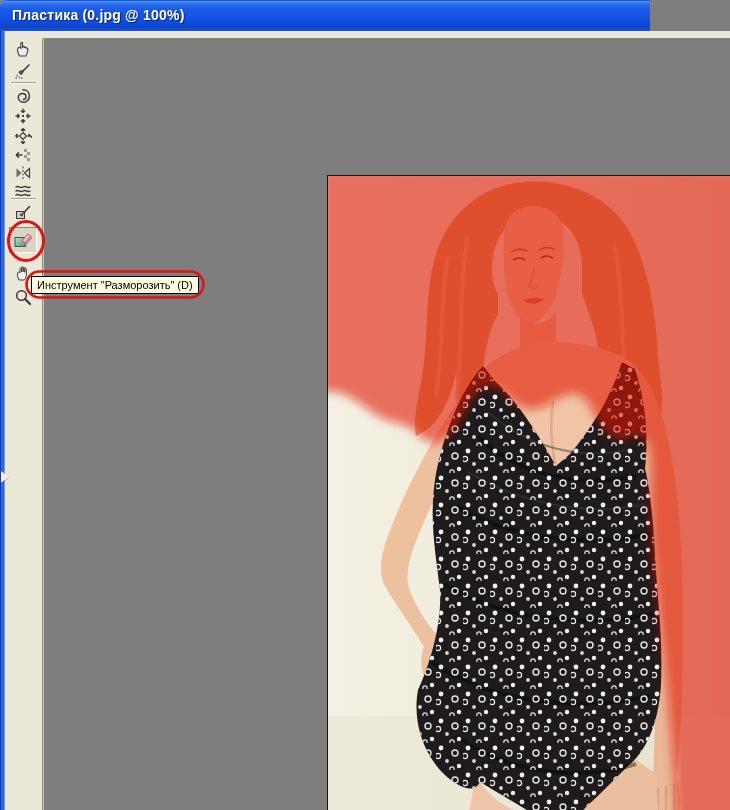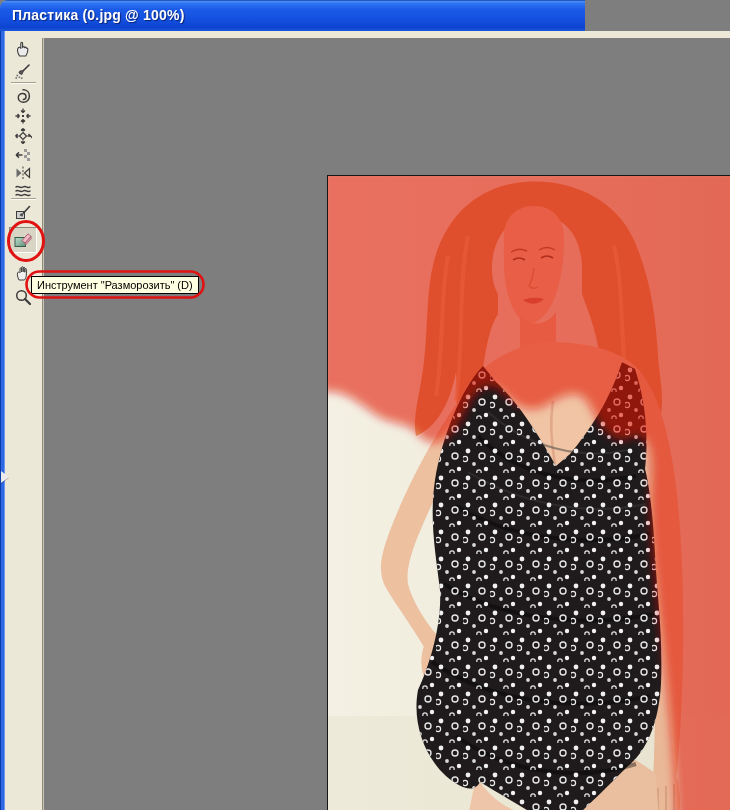--- a/index.html
+++ b/index.html
@@ -3,21 +3,21 @@
 <meta charset="utf-8">
 <style>
   * { margin:0; padding:0; box-sizing:border-box; }
   html,body { width:730px; height:810px; overflow:hidden; }
   body { font-family:"Liberation Sans", sans-serif; background:#7e7e7e; position:relative; }
 
   .window { position:absolute; left:0; top:0; width:730px; height:810px; }
 
   
   .titlebar {
-    position:absolute; left:0; top:0; width:585px; height:31px;
+    position:absolute; left:0; top:0; width:650px; height:31px;
     background:linear-gradient(180deg,#0f3ea8 0%,#4a8ef8 5%,#2e74f2 11%,#1b5be8 30%,#1450e0 62%,#0c44cf 88%,#1b55dd 100%);
     border-top-left-radius:8px;
   }
   .titlebar .title {
     position:absolute; left:12px; top:7px;
     color:#fff; font-weight:bold; font-size:14px; letter-spacing:.2px;
     text-shadow:1px 1px 1px rgba(0,10,60,.65);
     white-space:nowrap;
   }
 

